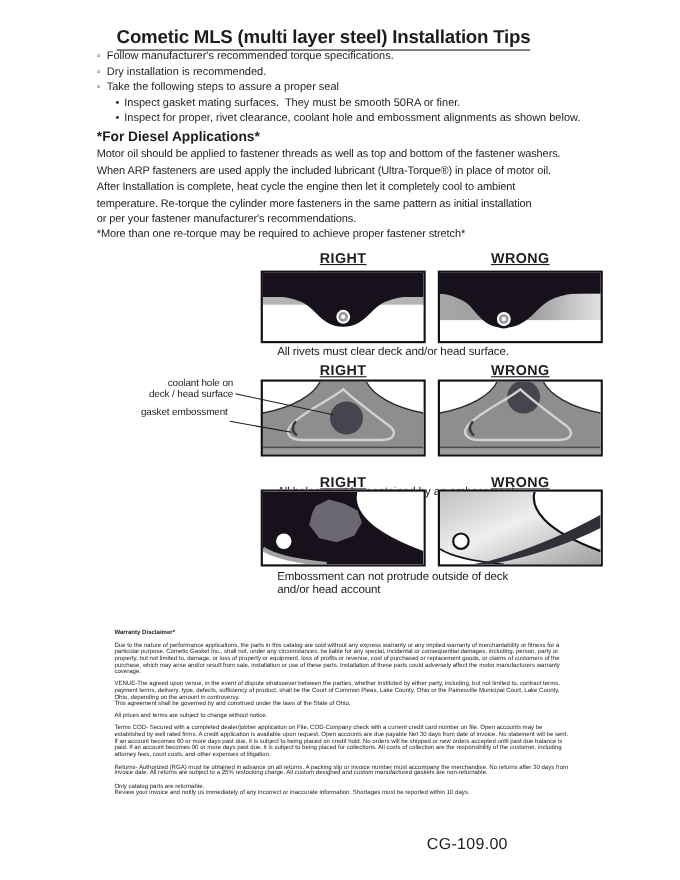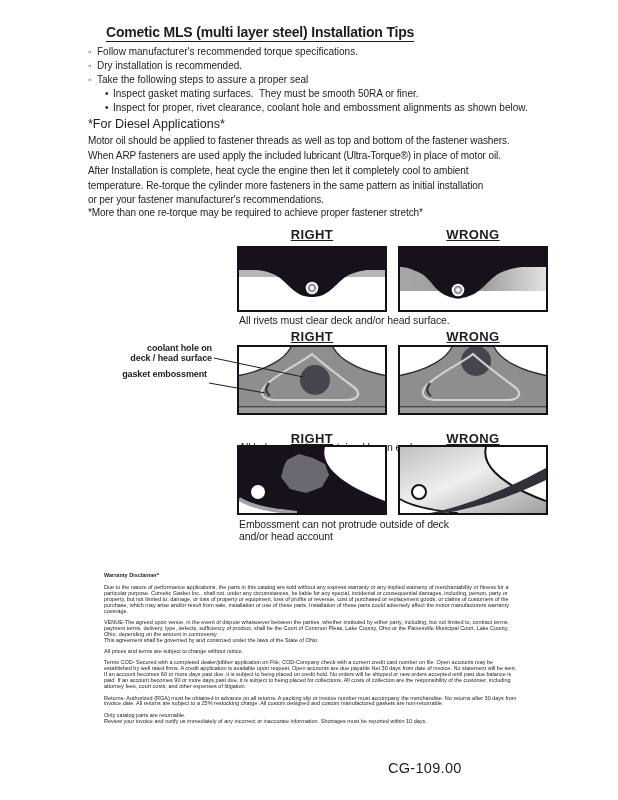--- a/index.html
+++ b/index.html
@@ -1,38 +1,38 @@
 <!DOCTYPE html>
 <html><head>
 <meta charset="utf-8">
 <style>
   html,body{margin:0;padding:0;background:#fff;}
   .page{position:relative;width:618px;height:800px;background:#ffffff;overflow:hidden;
         font-family:"Liberation Sans",sans-serif;color:#1d1d1f;}
   .abs{position:absolute;}
-  .title{left:106px;top:24px;font-size:14px;font-weight:bold;letter-spacing:-.2px;
+  .title{left:106px;top:24px;font-size:17px;font-weight:bold;letter-spacing:-.2px;
          border-bottom:1.6px solid #1d1d1f;padding-bottom:1px;white-space:nowrap;}
   .bullets{left:88px;top:45px;font-size:10px;line-height:14px;}
   .b-row{display:flex;white-space:pre;}
   .b-row .mk{width:9px;text-align:left;}
   .b-row.sub{padding-left:17px;}
   .b-row.sub .mk{width:8px;}
-  .diesel-h{left:88px;top:117px;font-size:12.5px;font-weight:normal;white-space:nowrap;}
+  .diesel-h{left:88px;top:117px;font-size:12.5px;font-weight:bold;white-space:nowrap;}
   .para{left:88px;width:480px;font-size:10px;line-height:14.5px;white-space:pre-line;letter-spacing:-.1px;}
   .p1{top:134px;} .p2{top:164px;} .note{top:206px;width:480px;font-size:10px;white-space:pre;}
   .hdr{width:150px;text-align:center;font-weight:bold;font-size:13px;letter-spacing:.4px;white-space:nowrap;text-decoration:underline;}
   .hdr.r1{top:227px;} .hdr.r2{top:329px;} .hdr.r3{top:431px;}
   .hdr.L{left:237px;} .hdr.R{left:398px;}
   .dbox{width:146px;border:2px solid #15101a;background:#fff;line-height:0;}
   .dbox svg{display:block;}
   .row1{top:246px;} .row2{top:345px;} .row3{top:445px;}
   .boxL{left:237px;} .boxR{left:398px;}
-  .caption{left:239px;font-size:10.5px;line-height:11.5px;white-space:pre-line;letter-spacing:-.1px;}
+  .caption{left:252px;font-size:10.5px;line-height:11.5px;white-space:pre-line;letter-spacing:-.1px;}
   .cap1{top:315px;} .cap2{top:414px;margin-top:28px;} .cap3{top:519px;}
-  .dlabel{font-size:9px;line-height:10px;text-align:right;white-space:pre-line;letter-spacing:-.1px;font-weight:bold;}
+  .dlabel{font-size:9px;line-height:10px;text-align:right;white-space:pre-line;letter-spacing:-.1px;}
   .lab-coolant{left:80px;top:343px;width:132px;}
   .lab-emboss{left:80px;top:369px;width:127px;}
   .leaders{left:140px;top:340px;pointer-events:none;}
   .warranty{left:104px;top:573px;width:415px;font-size:5.5px;line-height:5.9px;letter-spacing:0;}
   .warranty .wh{font-weight:bold;margin:0 0 6px 0;}
   .warranty p{margin:0 0 5.5px 0;white-space:pre-line;}
   .pagecode{left:388px;top:760px;font-size:14.5px;letter-spacing:.3px;white-space:nowrap;}
 </style>
 </head>
 <body>

